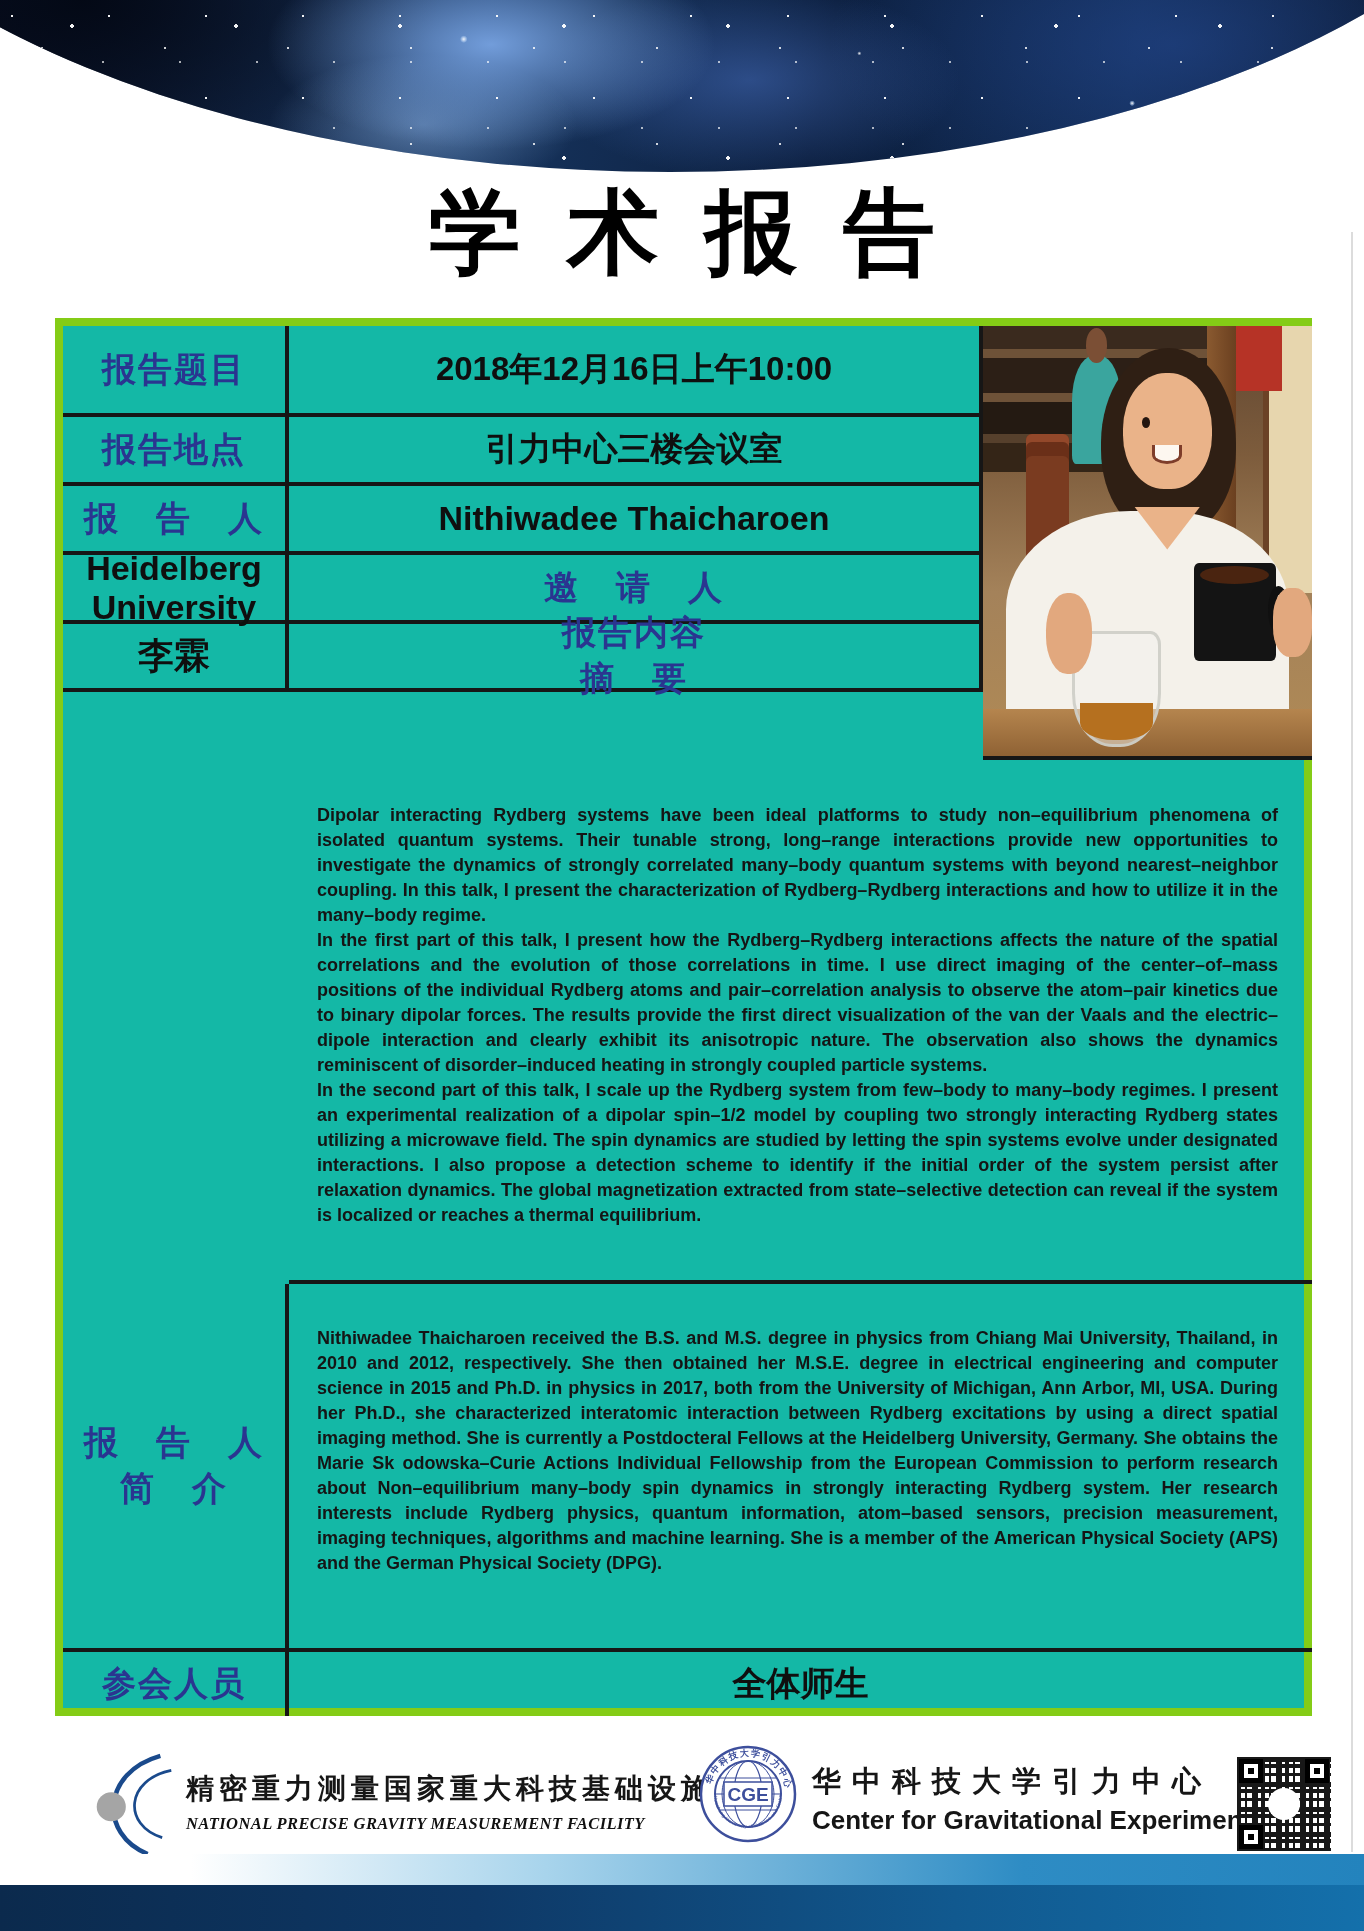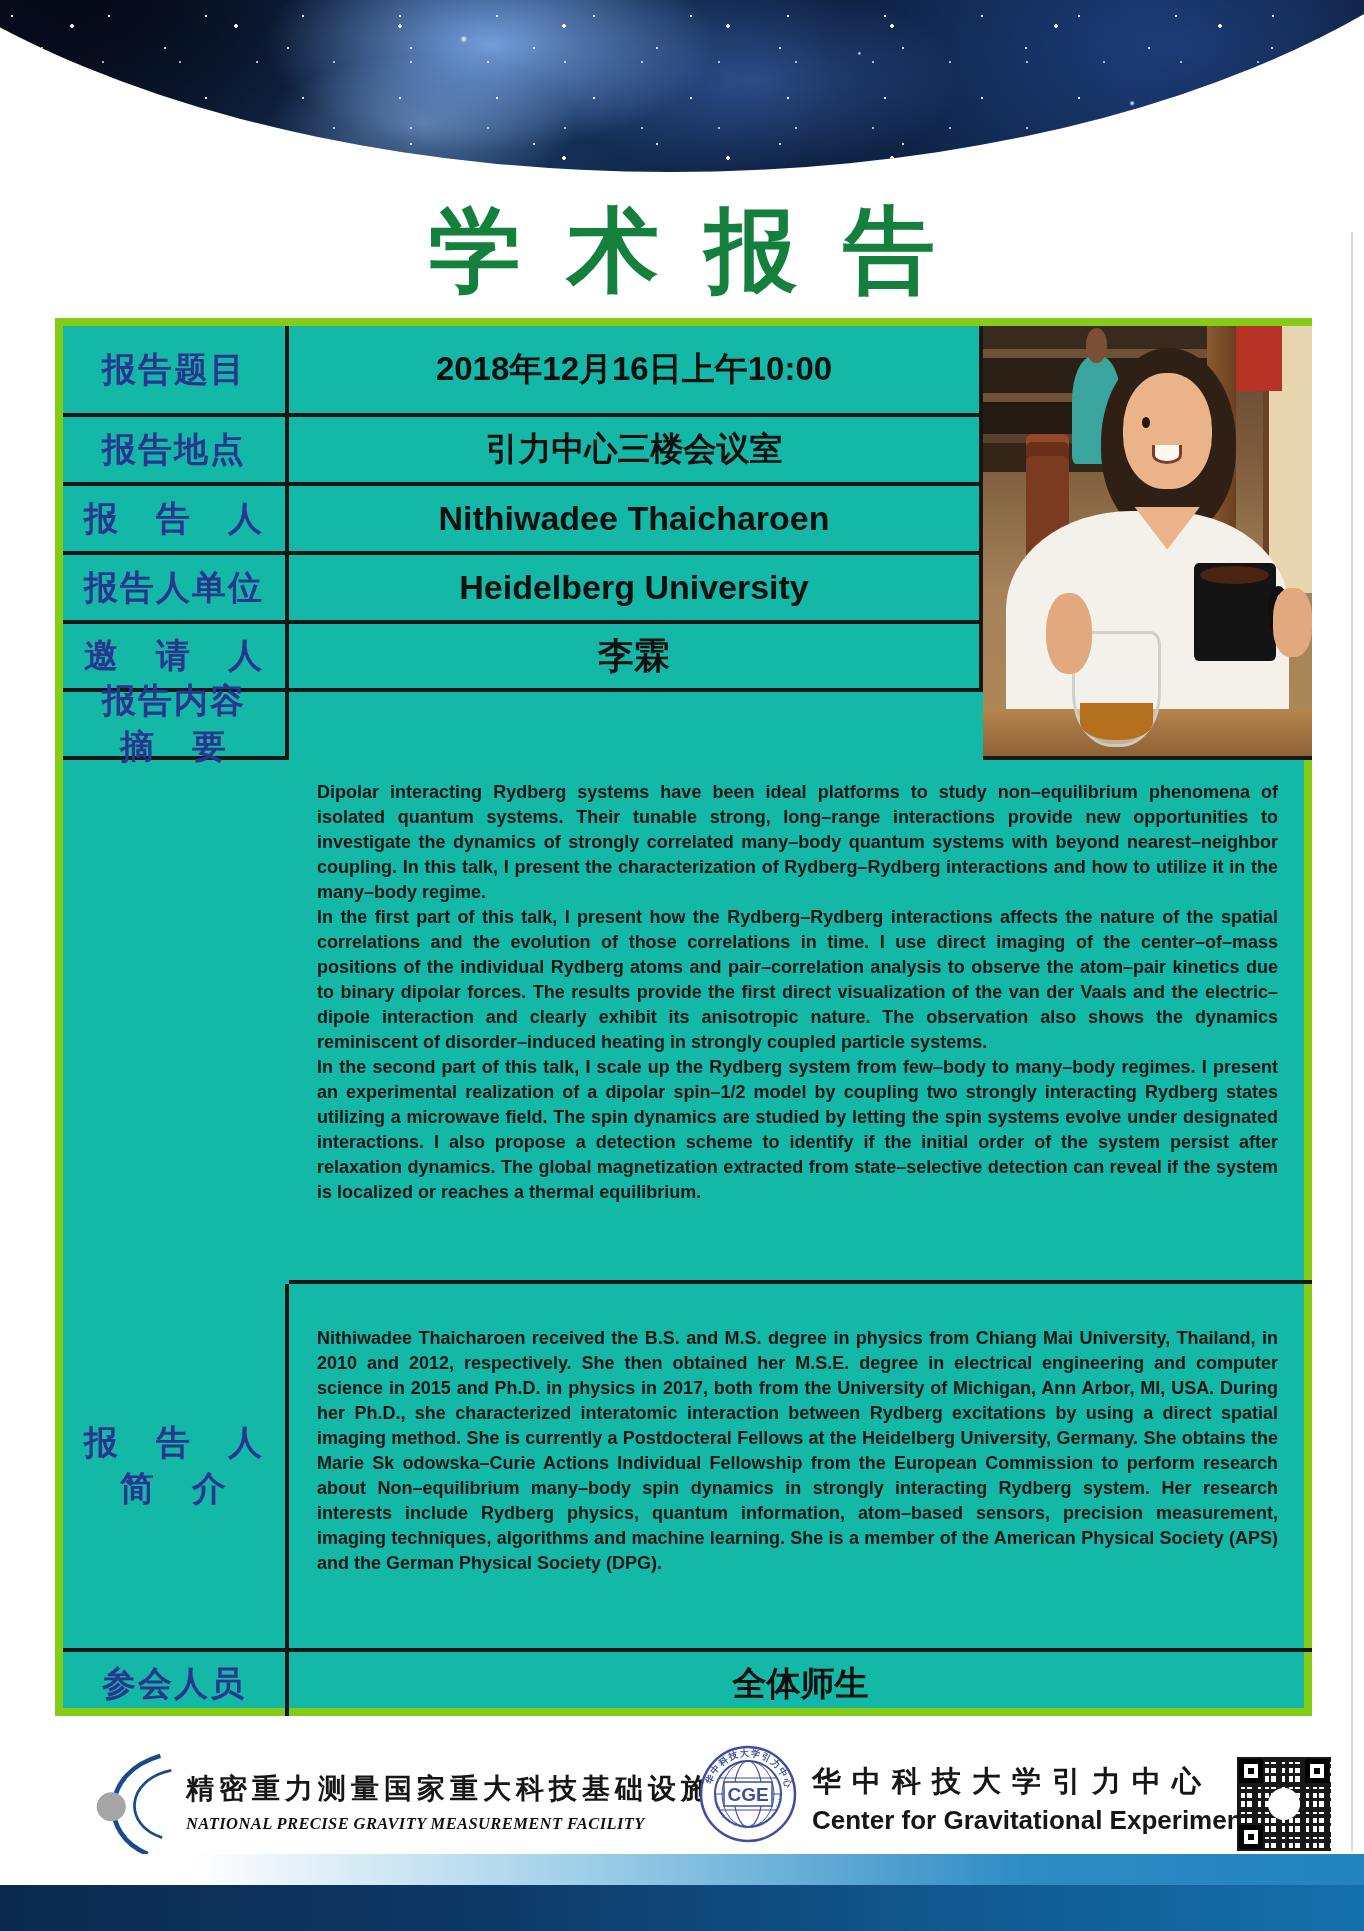--- a/index.html
+++ b/index.html
@@ -30,22 +30,22 @@
   .galaxy::after {
     content:''; position:absolute; inset:0;
     background:
       radial-gradient(circle 4px at 83% 58%, rgba(255,255,255,.95), rgba(170,210,255,.35) 55%, transparent 70%),
       radial-gradient(circle 3px at 63% 30%, rgba(255,255,255,.9), transparent 70%),
       radial-gradient(circle 5px at 34% 22%, rgba(255,255,255,.9), rgba(190,220,255,.3) 60%, transparent 75%);
   }
 
   
   .page-title {
-    position:absolute; top:198px; left:0; width:100%;
-    text-align:center; font-size:92px; font-weight:bold; color:#15803d;
+    position:absolute; top:180px; left:0; width:100%;
+    text-align:center; font-size:92px; font-weight:bold; color:#000000;
     letter-spacing:46px; text-indent:46px; line-height:1.15; white-space:nowrap;
   }
 
   
   .grid {
     position:absolute; left:55px; top:318px; width:1257px; height:1398px;
     box-sizing:border-box; border:8px solid #84cc16; background:#14b8a6;
     display:grid;
     grid-template-columns:226px 694px 329px;
     grid-template-rows:91px 69px 69px 69px 68px 68px 524px 368px 64px;
@@ -157,35 +157,32 @@
     <div class="cell lbl br bb">
       <span>报告地点</span>
     </div>
     <div class="cell val br bb">引力中心三楼会议室</div>
 
     <div class="cell lbl br bb">
       <span>报　告　人</span>
     </div>
     <div class="cell val en br bb">Nithiwadee Thaicharoen</div>
 
-    <div class="cell lbl br bb">
-      <span>报告人单位</span>
-    </div>
     <div class="cell val en br bb">Heidelberg University</div>
 
     <div class="cell lbl br bb">
       <span>邀　请　人</span>
     </div>
     <div class="cell val br bb" style="font-size:36px;">李霖</div>
 
     <div class="cell lbl br bb">
       <span>报告内容</span>
       <span>摘　要</span>
     </div>
-    <div class="cell wide bb" style="align-items:flex-start;">
+    <div class="cell wide bb" style="align-items:flex-start;margin-top:23px;">
       <div class="textblock">
         <p>Dipolar interacting Rydberg systems have been ideal platforms to study non–equilibrium phenomena of isolated quantum systems. Their tunable strong, long–range interactions provide new opportunities to investigate the dynamics of strongly correlated many–body quantum systems with beyond nearest–neighbor coupling. In this talk, I present the characterization of Rydberg–Rydberg interactions and how to utilize it in the many–body regime.</p>
         <p>In the first part of this talk, I present how the Rydberg–Rydberg interactions affects the nature of the spatial correlations and the evolution of those correlations in time. I use direct imaging of the center–of–mass positions of the individual Rydberg atoms and pair–correlation analysis to observe the atom–pair kinetics due to binary dipolar forces. The results provide the first direct visualization of the van der Vaals and the electric–dipole interaction and clearly exhibit its anisotropic nature. The observation also shows the dynamics reminiscent of disorder–induced heating in strongly coupled particle systems.</p>
         <p>In the second part of this talk, I scale up the Rydberg system from few–body to many–body regimes. I present an experimental realization of a dipolar spin–1/2 model by coupling two strongly interacting Rydberg states utilizing a microwave field. The spin dynamics are studied by letting the spin systems evolve under designated interactions. I also propose a detection scheme to identify if the initial order of the system persist after relaxation dynamics. The global magnetization extracted from state–selective detection can reveal if the system is localized or reaches a thermal equilibrium.</p>
       </div>
     </div>
 
     <div class="cell lbl br bb">
       <span>报　告　人</span>
       <span>简　介</span>

